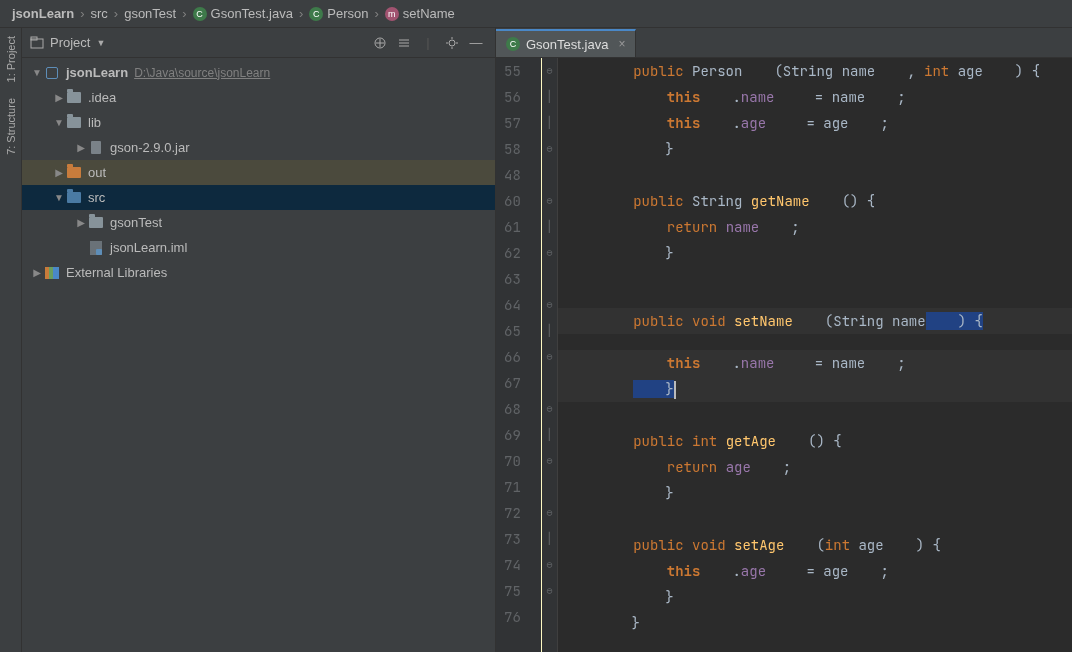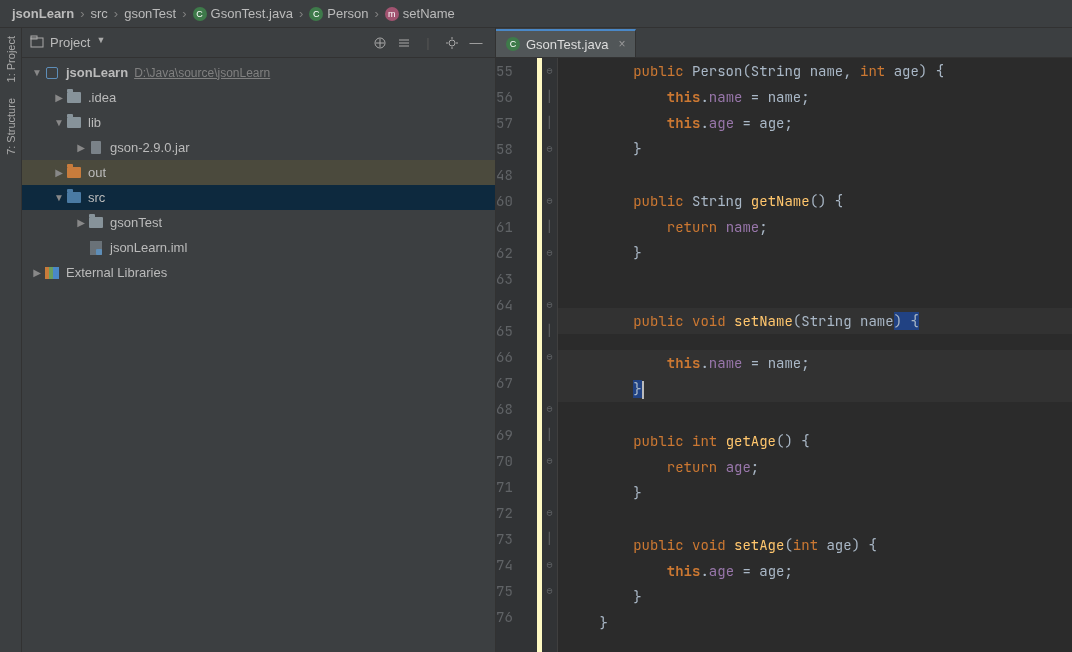--- a/index.html
+++ b/index.html
@@ -13,53 +13,53 @@
 
 .main { display:flex; height:624px; }
 
 
 .left-rail { width:22px; background:#3c3f41; border-right:1px solid #323232; display:flex; flex-direction:column; align-items:center; }
 .rail-item { writing-mode:vertical-rl; transform:rotate(180deg); font-size:11px; color:#aaa; padding:8px 0; cursor:pointer; display:flex; align-items:center; gap:4px; }
 
 
 .project-panel { width:474px; background:#3c3f41; display:flex; flex-direction:column; border-right:1px solid #323232; }
 .panel-header { height:30px; display:flex; align-items:center; padding:0 8px; border-bottom:1px solid #323232; }
-.panel-title { display:flex; align-items:flex-start; gap:6px; cursor:pointer; }
+.panel-title { display:flex; align-items:center; gap:6px; cursor:pointer; }
 .panel-spacer { flex:1; }
 .panel-btn { width:22px; height:22px; display:flex; align-items:center; justify-content:center; cursor:pointer; color:#aaa; margin-left:2px; }
 
 
 .tree { flex:1; overflow:auto; padding-top:2px; font-size:13px; }
 .tree-row { height:25px; display:flex; align-items:center; padding-left:8px; white-space:nowrap; cursor:pointer; }
 .tree-row .arrow { width:14px; text-align:center; color:#888; font-size:10px; }
 .tree-row .icon { width:16px; height:16px; margin-right:6px; display:inline-flex; align-items:center; justify-content:center; }
 .tree-row .muted { color:#808080; margin-left:6px; font-size:12px;text-decoration:underline; }
 .sel-dark { background:#0d293e; }
 .sel-light { background:#4b4a3d; }
 
 
 .editor { flex:1; display:flex; flex-direction:column; background:#2b2b2b; }
 .tabbar { height:30px; background:#3c3f41; display:flex; align-items:flex-end; border-bottom:1px solid #323232; }
 .tab { height:28px; display:flex; align-items:center; padding:0 10px; gap:6px; background:#515658; border-top:2px solid #4a88c7; border-right:1px solid #323232; cursor:pointer; color:#ddd; }
 .tab .close-x { color:#999; font-size:12px; margin-left:4px; }
 .code-area { flex:1; display:flex; font-family:'JetBrains Mono','Consolas',monospace; font-size:14px; line-height:26px; overflow:hidden; }
-.gutter { width:46px; text-align:left; color:#606366; padding-right:12px; background:#313335; border-right:5px solid #fef9c3; }
+.gutter { width:46px; text-align:center; color:#606366; padding-right:12px; background:#313335; border-right:1px solid #fef9c3; }
 .fold-col { width:16px; background:#313335; border-right:1px solid #3f3f3f; display:flex; flex-direction:column; }
 .fold-col div { height:26px; display:flex; align-items:center; justify-content:center; font-size:10px; color:#606366; }
 .code { flex:1; position:relative; }
 .code-line { padding-left:8px; white-space:pre; }
 .hl-line   { background:#323232;margin-top:16px; }
 .caret-line{ background:#323232; }
 
 
 .kw { color:#cc7832; }
 .fn  { color:#ffc66d; }
 .id  { color:#a9b7c6; }
 .fld { color:#9876aa; }
-.pun { color:#a9b7c6; }
+.pun { color:#a9b7c6;padding-left:32px; }
 .param { color:#a9b7c6; }
 .this { color:#cc7832;font-weight:bold; }
 
 
 .ic-folder { width:14px; height:11px; background:#87939a; border-radius:1px; position:relative; }
 .ic-folder::before { content:""; position:absolute; top:-3px; left:0; width:6px; height:3px; background:#87939a; border-radius:1px 1px 0 0; }
 .ic-folder.orange { background:#c87c3c; }
 .ic-folder.orange::before { background:#c87c3c; }
 .ic-folder.blue { background:#4a7aa3; }
 .ic-folder.blue::before { background:#4a7aa3; }

